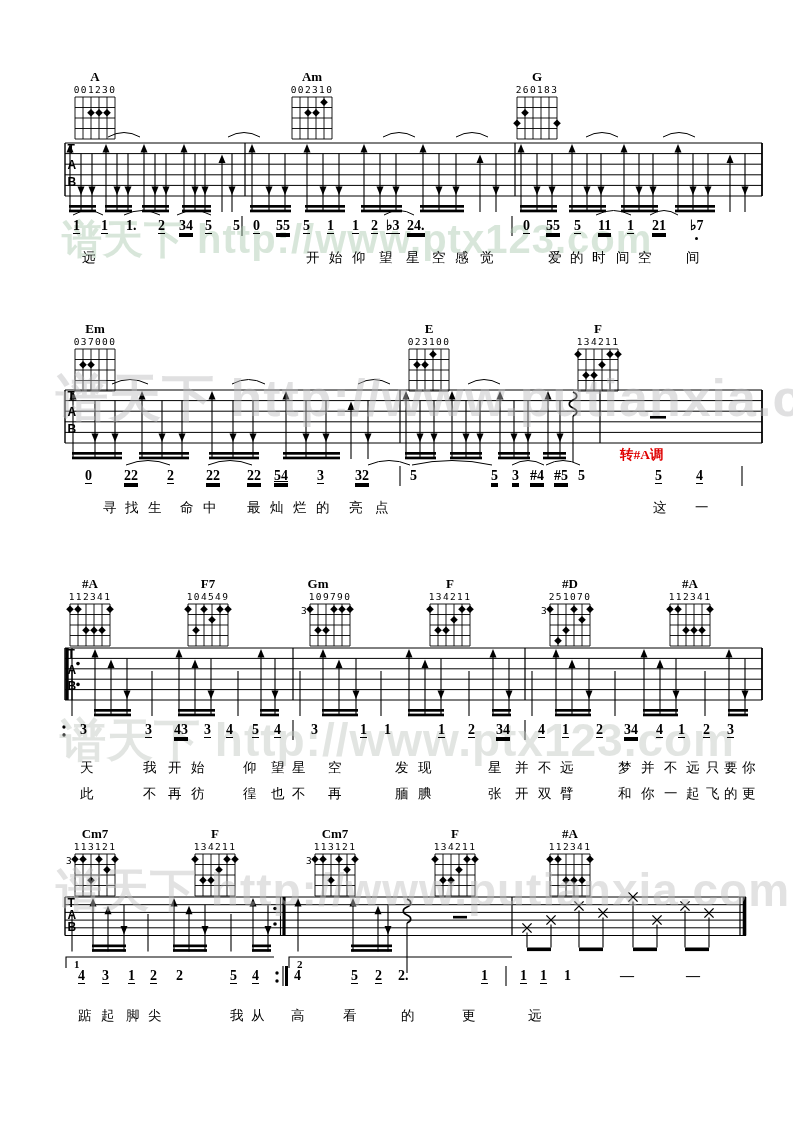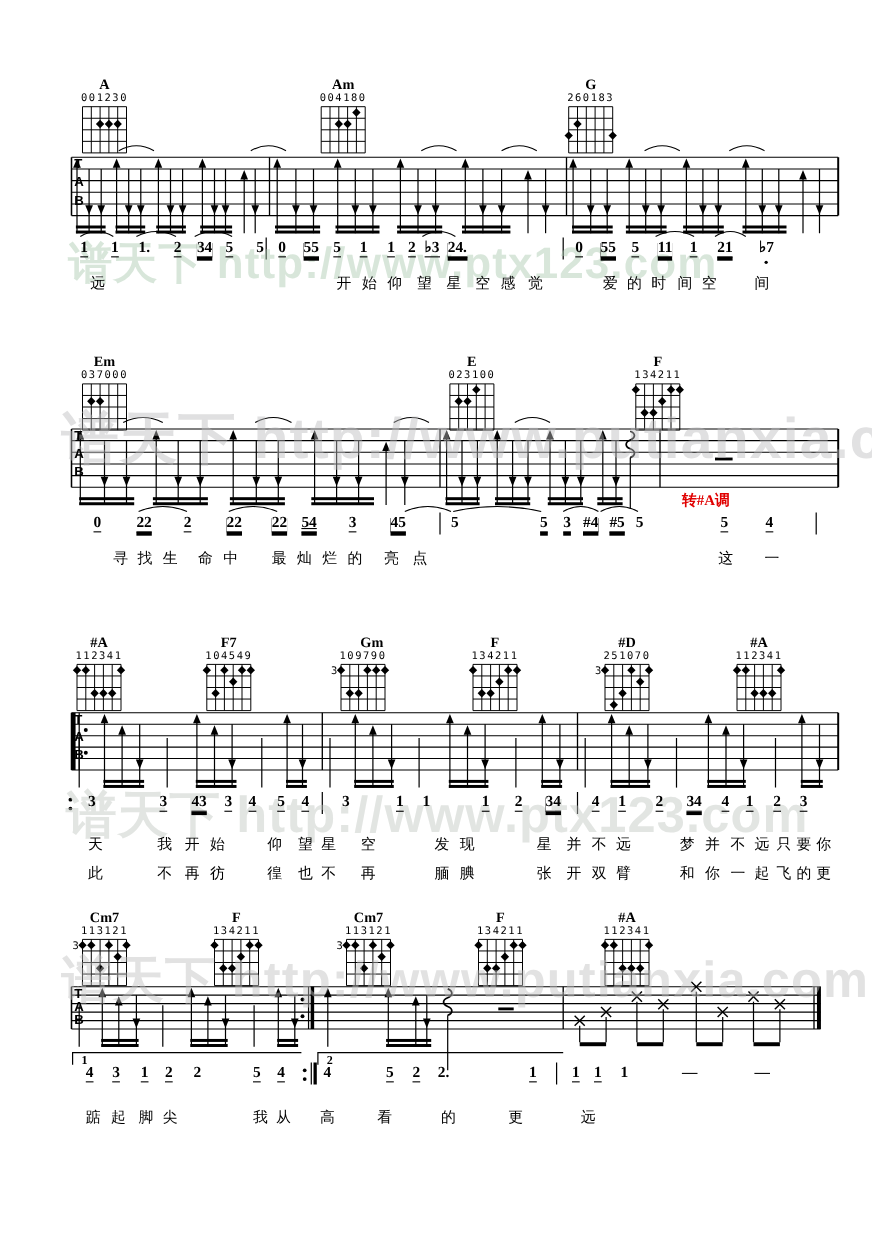--- a/index.html
+++ b/index.html
@@ -704,21 +704,21 @@
       <polyline points="66,968 66,957 274,957" fill="none" stroke="#000000" stroke-width="1.1"></polyline>
       <polyline points="289,968 289,957 512,957" fill="none" stroke="#000000" stroke-width="1.1"></polyline>
     </svg>
 <div class="abs wm" style="left: 62px; top: 212px; font-size: 40px; color: rgb(169, 201, 174); z-index: 0;">谱天下 http://www.ptx123.com</div>
     <div class="abs wm" style="left: 56px; top: 364px; font-size: 52px; color: rgb(188, 188, 190); z-index: 0;">谱天下 http://www.putianxia.com</div>
     <div class="abs wm" style="left: 60px; top: 710px; font-size: 46px; color: rgb(192, 198, 192); z-index: 0;">谱天下 http://www.ptx123.com</div>
     <div class="abs wm" style="left: 56px; top: 860px; font-size: 46px; color: rgb(191, 191, 191); z-index: 0;">谱天下 http://www.putianxia.com</div>
     <div class="abs chlabel" style="left: 65px; top: 69px;">A</div>
     <div class="abs fing" style="left: 69px; top: 84px;">001230</div>
     <div class="abs chlabel" style="left: 282px; top: 69px;">Am</div>
-    <div class="abs fing" style="left: 286px; top: 84px;">004180</div>
+    <div class="abs fing" style="left: 286px; top: 84px;">002310</div>
     <div class="abs chlabel" style="left: 507px; top: 69px;">G</div>
     <div class="abs fing" style="left: 511px; top: 84px;">260183</div>
     <div class="abs tabletter" style="left: 67.5px; top: 144px;">T</div>
     <div class="abs tabletter" style="left: 67.5px; top: 160.43px;">A</div>
     <div class="abs tabletter" style="left: 67.5px; top: 176.86px;">B</div>
     <div class="abs num u1" style="left: 73px; top: 218px;">1</div>
     <div class="abs num u1" style="left: 101px; top: 218px;">1</div>
     <div class="abs num " style="left: 126px; top: 218px;">1.</div>
     <div class="abs num u1" style="left: 158px; top: 218px;">2</div>
     <div class="abs num u2" style="left: 179px; top: 218px;">34</div>
@@ -764,21 +764,21 @@
     <div class="abs tabletter" style="left: 67.5px; top: 391px;">T</div>
     <div class="abs tabletter" style="left: 67.5px; top: 407.43px;">A</div>
     <div class="abs tabletter" style="left: 67.5px; top: 423.86px;">B</div>
     <div class="abs num u1" style="left: 85px; top: 468px;">0</div>
     <div class="abs num u2" style="left: 124px; top: 468px;">22</div>
     <div class="abs num u1" style="left: 167px; top: 468px;">2</div>
     <div class="abs num u2" style="left: 206px; top: 468px;">22</div>
     <div class="abs num u2" style="left: 247px; top: 468px;">22</div>
     <div class="abs num u2" style="left: 274px; top: 468px; text-decoration: underline;">54</div>
     <div class="abs num u1" style="left: 317px; top: 468px;">3</div>
-    <div class="abs num u2" style="left: 355px; top: 468px;">45</div>
+    <div class="abs num u2" style="left: 355px; top: 468px;">32</div>
     <div class="abs num " style="left: 410px; top: 468px;">5</div>
     <div class="abs num u2" style="left: 491px; top: 468px;">5</div>
     <div class="abs num u2" style="left: 512px; top: 468px;">3</div>
     <div class="abs num u2" style="left: 530px; top: 468px;">#4</div>
     <div class="abs num u2" style="left: 554px; top: 468px;">#5</div>
     <div class="abs num " style="left: 578px; top: 468px;">5</div>
     <div class="abs num u1" style="left: 655px; top: 468px;">5</div>
     <div class="abs num u1" style="left: 696px; top: 468px;">4</div>
     <div class="abs lyr" style="left: 103px; top: 500px;">寻</div>
     <div class="abs lyr" style="left: 125px; top: 500px;">找</div>
@@ -791,21 +791,21 @@
     <div class="abs lyr" style="left: 316px; top: 500px;">的</div>
     <div class="abs lyr" style="left: 349px; top: 500px;">亮</div>
     <div class="abs lyr" style="left: 375px; top: 500px;">点</div>
     <div class="abs lyr" style="left: 653px; top: 500px;">这</div>
     <div class="abs lyr" style="left: 695px; top: 500px;">一</div>
     <div class="abs redkey" style="left: 620px; top: 446px;">转#A调</div>
     <div class="abs chlabel" style="left: 60px; top: 576px;">#A</div>
     <div class="abs fing" style="left: 64px; top: 591px;">112341</div>
     <div class="abs chlabel" style="left: 178px; top: 576px;">F7</div>
     <div class="abs fing" style="left: 182px; top: 591px;">104549</div>
-    <div class="abs chlabel" style="left: 308px; top: 576px;">Gm</div>
+    <div class="abs chlabel" style="left: 288px; top: 576px;">Gm</div>
     <div class="abs fing" style="left: 304px; top: 591px;">109790</div>
     <div class="abs basefret" style="left: 301px; top: 605px;">3</div>
     <div class="abs chlabel" style="left: 420px; top: 576px;">F</div>
     <div class="abs fing" style="left: 424px; top: 591px;">134211</div>
     <div class="abs chlabel" style="left: 540px; top: 576px;">#D</div>
     <div class="abs fing" style="left: 544px; top: 591px;">251070</div>
     <div class="abs basefret" style="left: 541px; top: 605px;">3</div>
     <div class="abs chlabel" style="left: 660px; top: 576px;">#A</div>
     <div class="abs fing" style="left: 664px; top: 591px;">112341</div>
     <div class="abs tabletter" style="left: 67.5px; top: 649px;">T</div>

